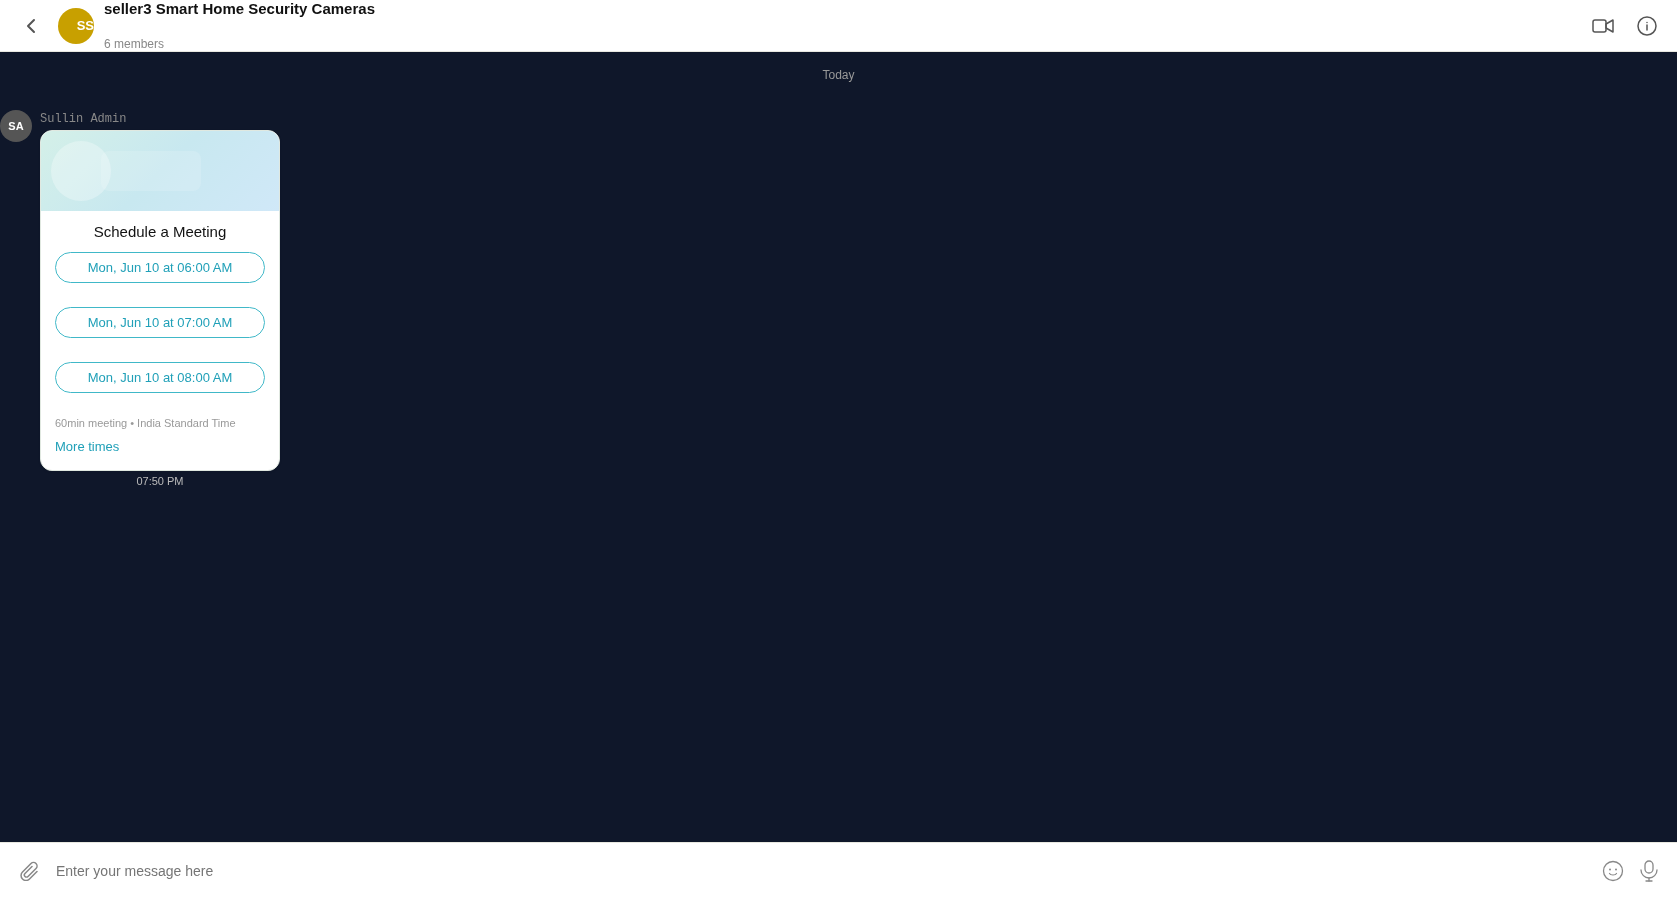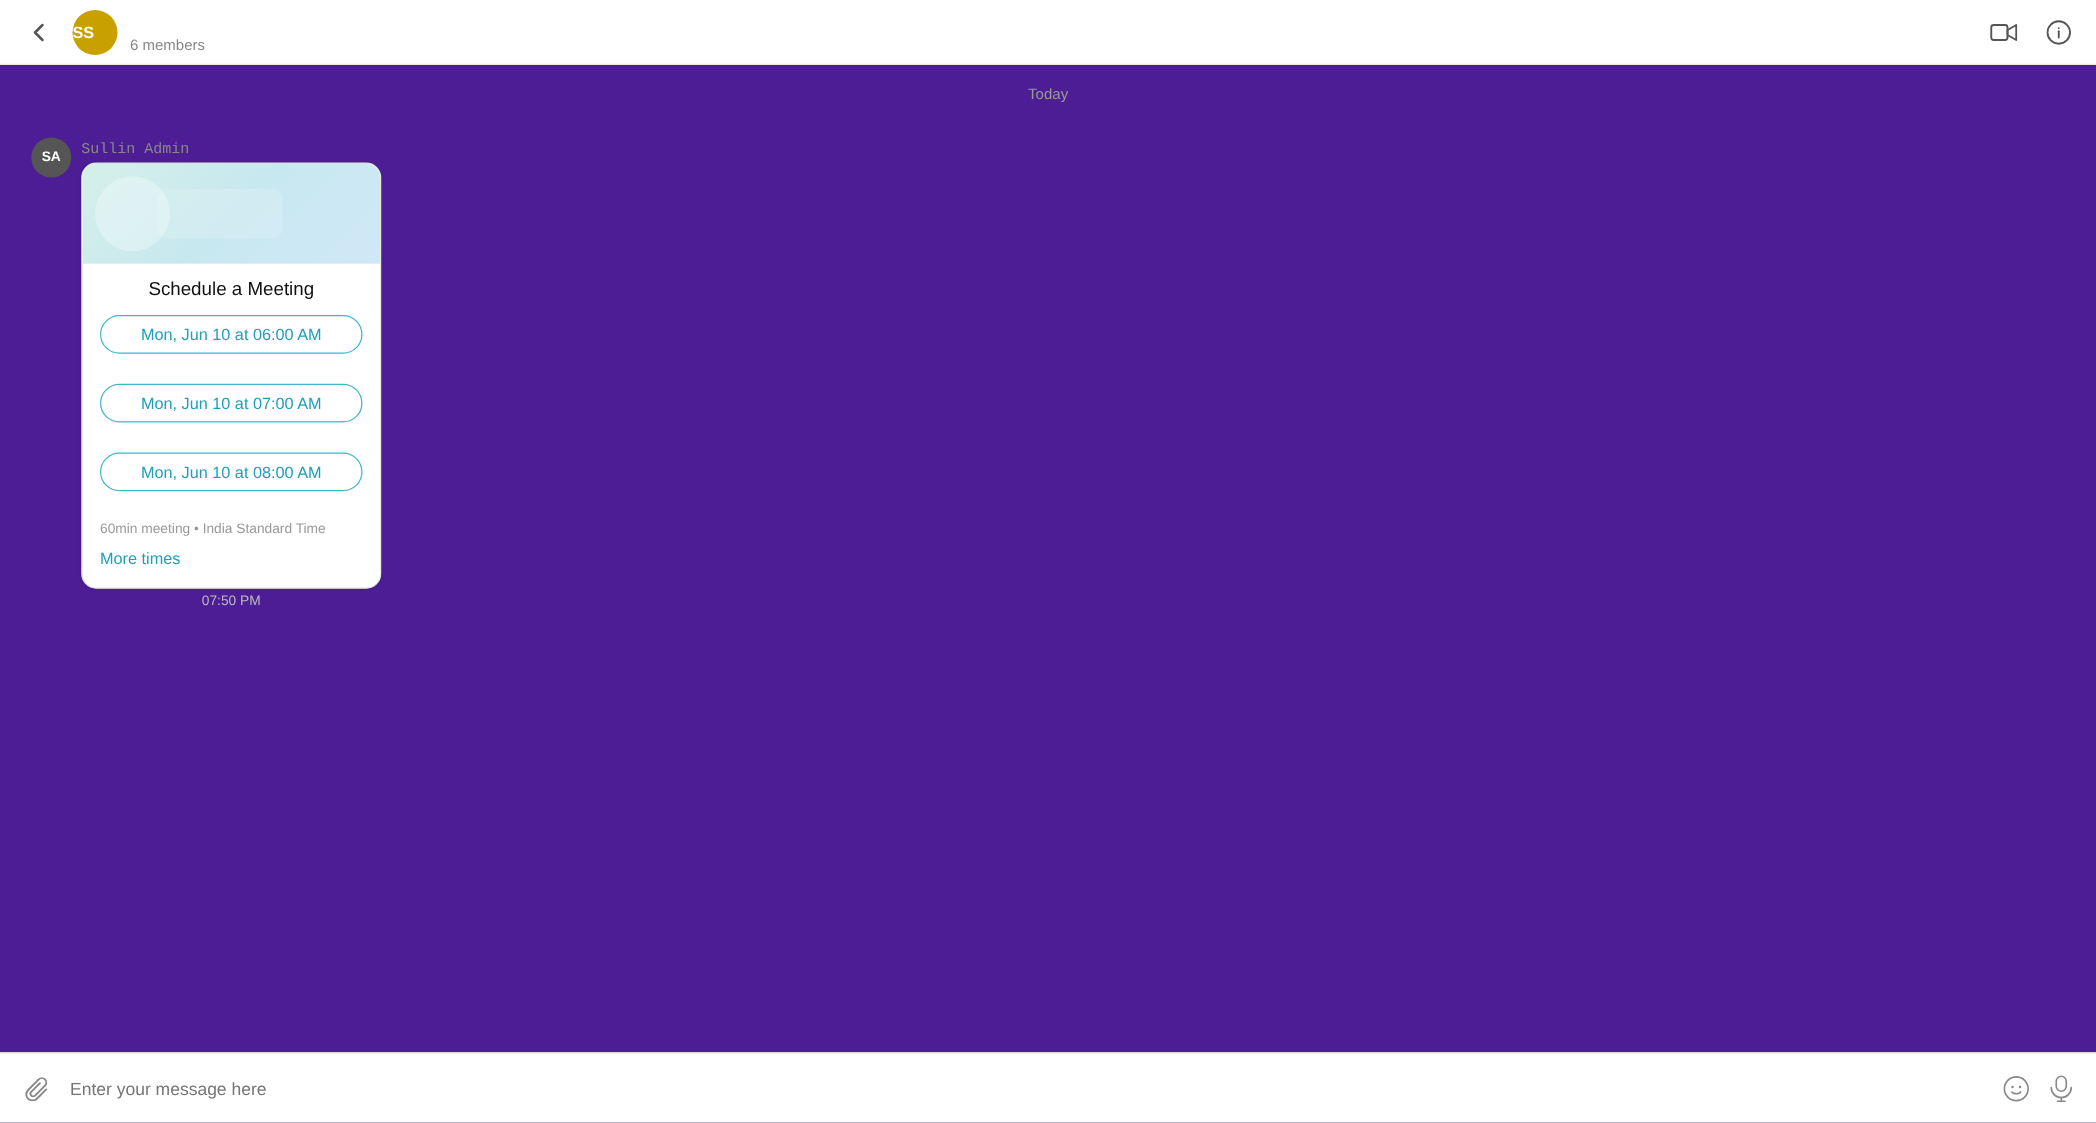--- a/index.html
+++ b/index.html
@@ -34,21 +34,21 @@
     }
 
     .header-avatar {
       width: 36px;
       height: 36px;
       border-radius: 50%;
       background: #c8a000;
       color: white;
       display: flex;
       align-items: center;
-      justify-content: flex-start;
+      justify-content: flex-end;
       font-size: 13px;
       font-weight: 600;
       margin: 0 10px;
     }
 
     .header-info {
       flex: 1;
     }
 
     .header-title {
@@ -76,22 +76,22 @@
       align-items: center;
       justify-content: center;
       cursor: pointer;
       color: #555;
     }
 
     
     .chat-area {
       height: calc(898px - 52px - 56px);
       overflow-y: auto;
-      background: #4c1d95;
-      padding: 0 25px;
+      background: #0f172a;
+      padding: 0 0;
     }
 
     .date-divider {
       text-align: center;
       padding: 16px 0 12px;
       color: #999;
       font-size: 12px;
     }
 
     .message-group {
@@ -268,20 +268,21 @@
 <div class="header">
   <div class="header-back">
     <svg width="20" height="20" viewBox="0 0 20 20" fill="none">
       <path d="M12 4L6 10L12 16" stroke="#555" stroke-width="2" stroke-linecap="round" stroke-linejoin="round"></path>
     </svg>
   </div>
   <div class="header-avatar">
     <span>SS</span>
   </div>
   <div class="header-info">
+    <div class="header-title">seller3 Smart Home Security Cameras</div>
     <div class="header-subtitle">6 members</div>
   </div>
   <div class="header-icons">
     <div class="header-icon">
       <svg width="22" height="16" viewBox="0 0 22 16" fill="none">
         <rect x="1" y="2" width="13" height="12" rx="2" stroke="#555" stroke-width="1.5"></rect>
         <path d="M14 6L21 2V14L14 10V6Z" stroke="#555" stroke-width="1.5" stroke-linejoin="round"></path>
       </svg>
     </div>
     <div class="header-icon">

